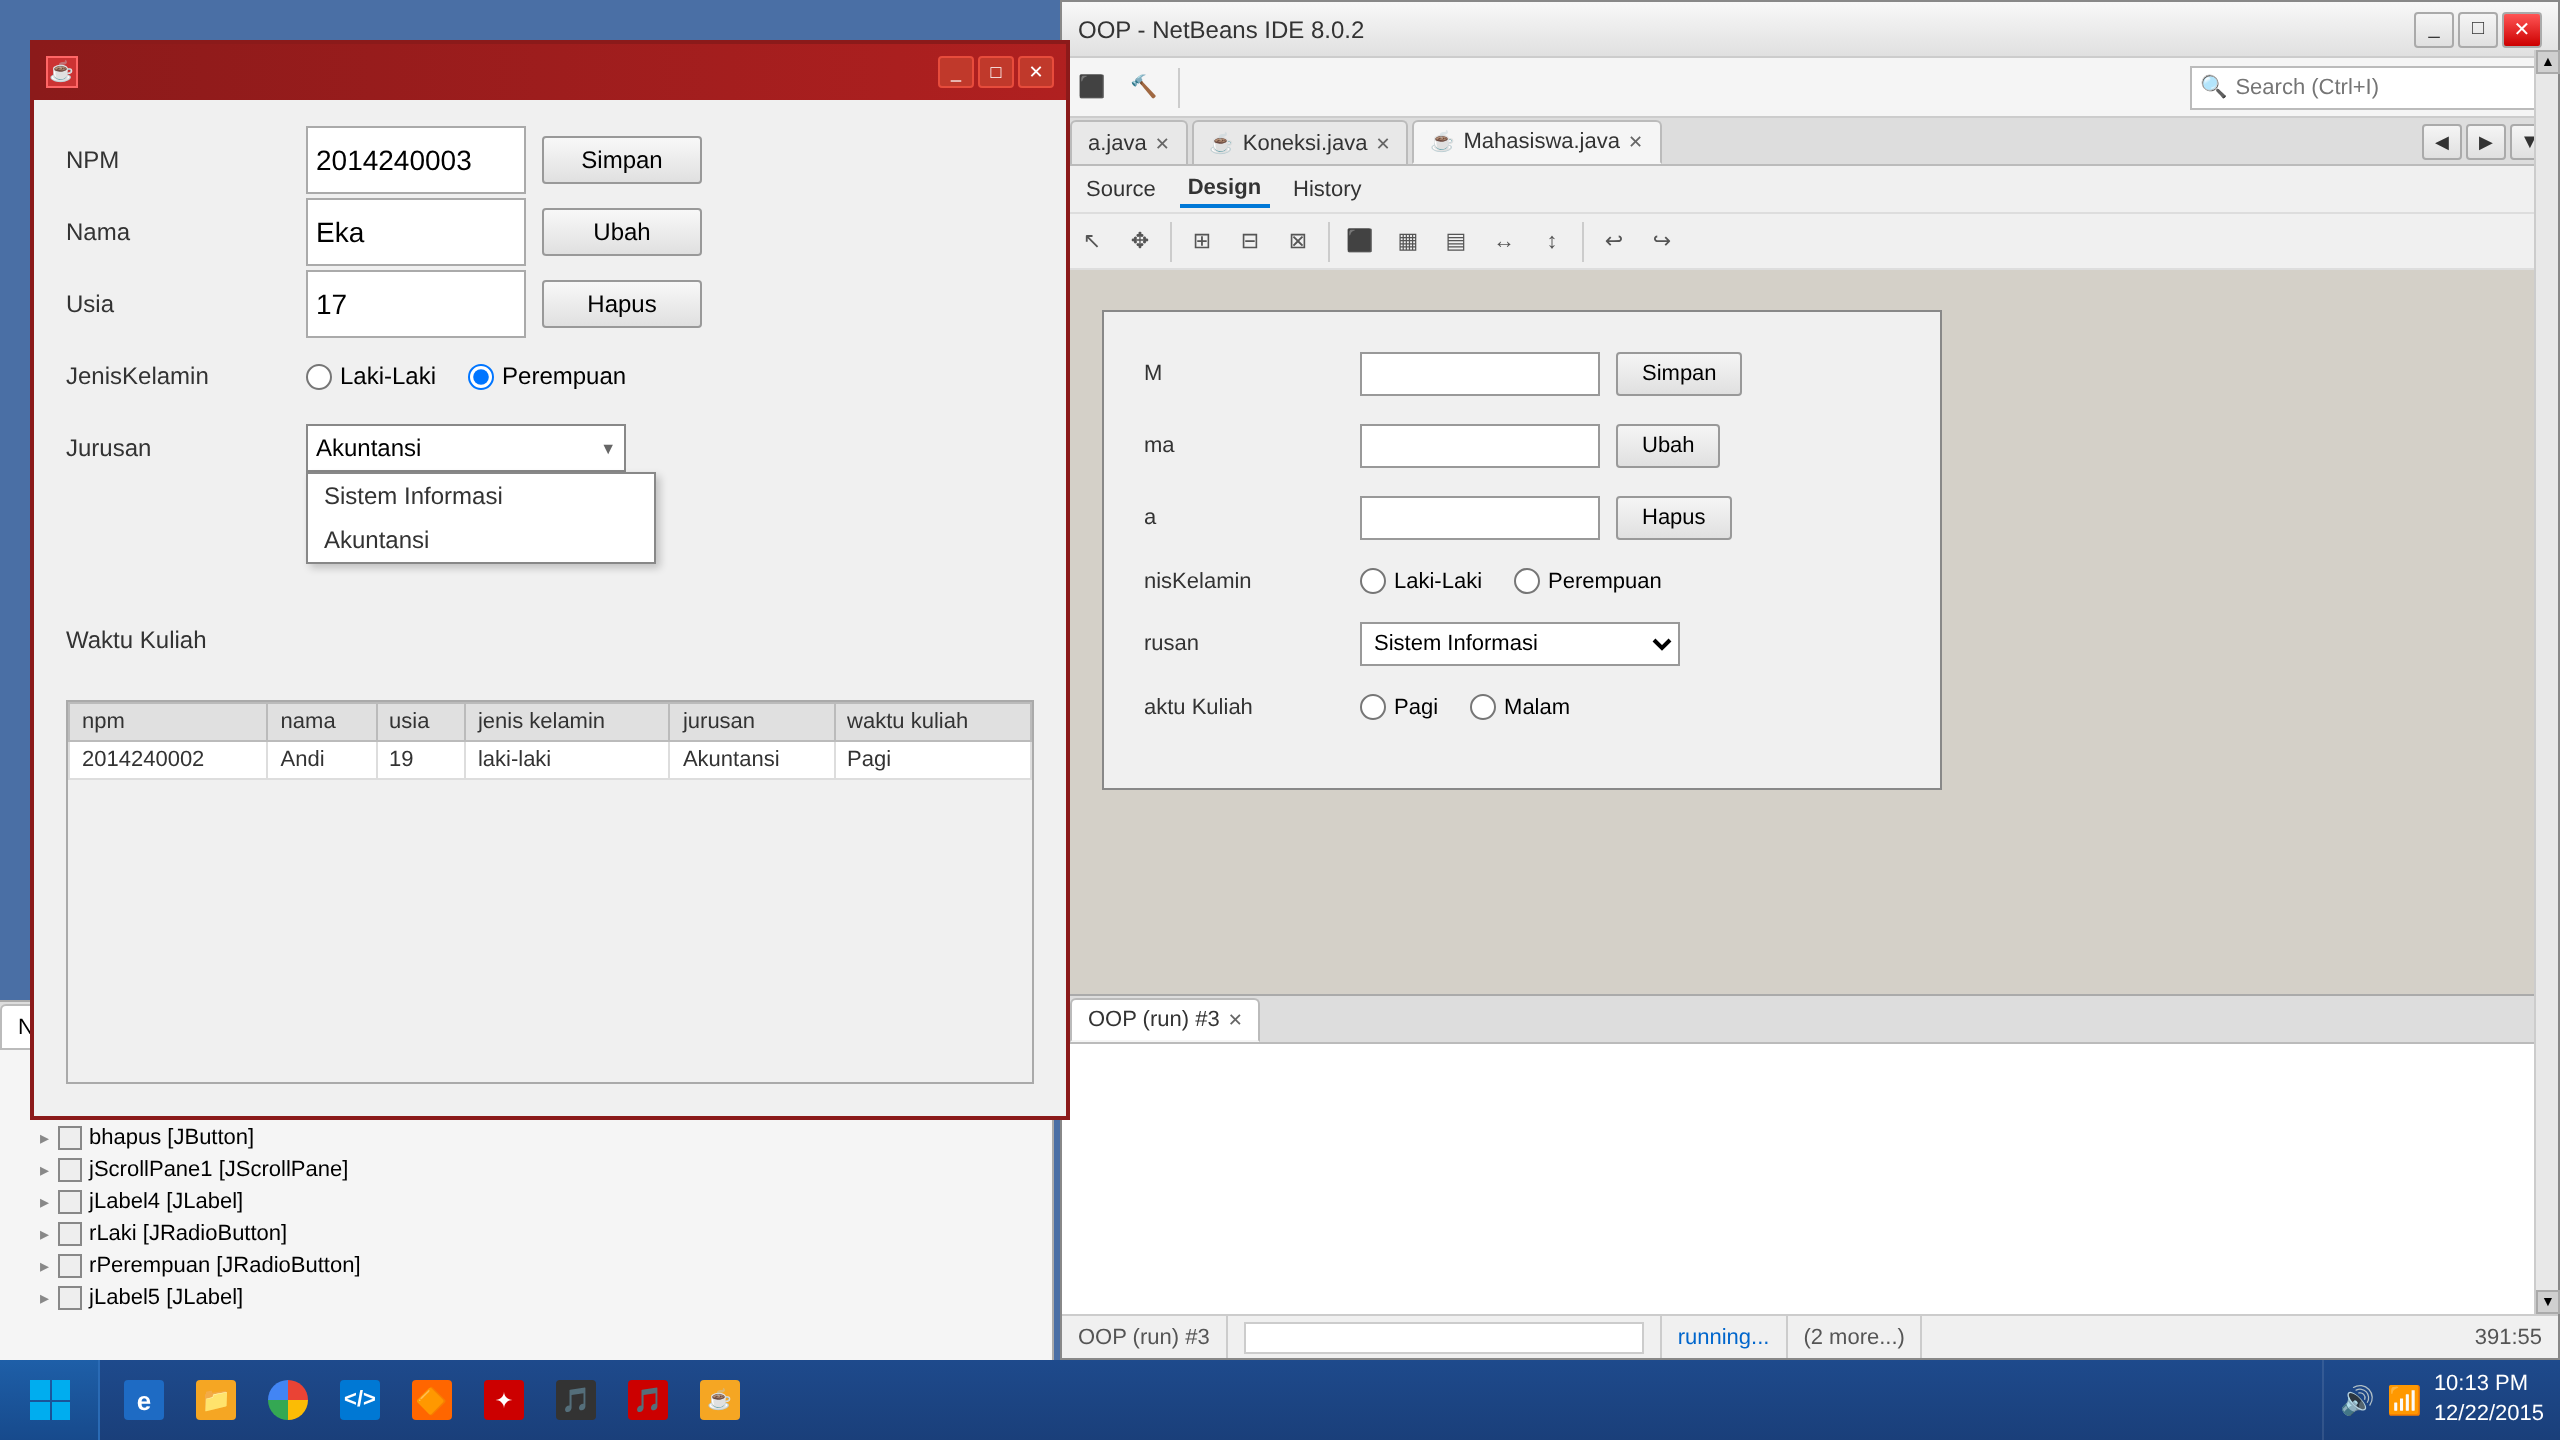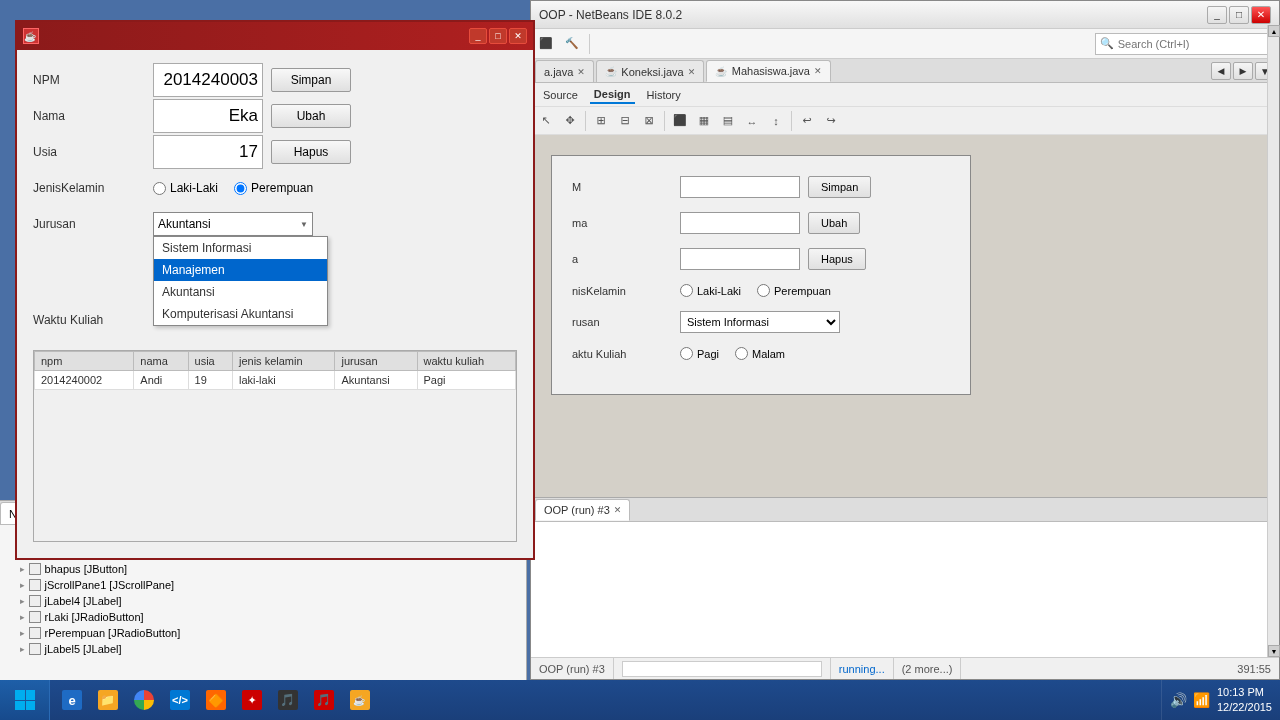--- a/index.html
+++ b/index.html
@@ -392,22 +392,21 @@
       font-size: 12px;
       color: #333;
       font-weight: normal;
     }
     .form-input {
       width: 110px;
       height: 24px;
       border: 1px solid #aaa;
       background: #fff;
       padding: 16px 4px;
-      font-size: 17px;
-      text-align: right;
+      font-size: 14px;
     }
     .form-btn {
       margin-left: 8px;
       width: 80px;
       height: 24px;
       background: linear-gradient(to bottom, #f8f8f8, #e0e0e0);
       border: 1px solid #999;
       font-size: 12px;
       cursor: pointer;
       border-radius: 2px;
@@ -817,23 +816,21 @@
       <div style="display:flex;align-items:center;height:28px;">
         <span class="form-label">Jurusan</span>
         <div class="dropdown-wrapper">
           <div class="dropdown-btn">
             <span>Akuntansi</span>
             <span class="dropdown-arrow">▼</span>
           </div>
 
           <div class="dropdown-menu">
             <div class="dropdown-item">Sistem Informasi</div>
-            <div class="dropdown-item selected">Manajemen</div>
             <div class="dropdown-item">Akuntansi</div>
-            <div class="dropdown-item">Komputerisasi Akuntansi</div>
           </div>
         </div>
       </div>
     </div>
 
     <div class="form-row" style="margin-top:60px;">
       <span class="form-label">Waktu Kuliah</span>
     </div>
 
     <div class="table-area">

